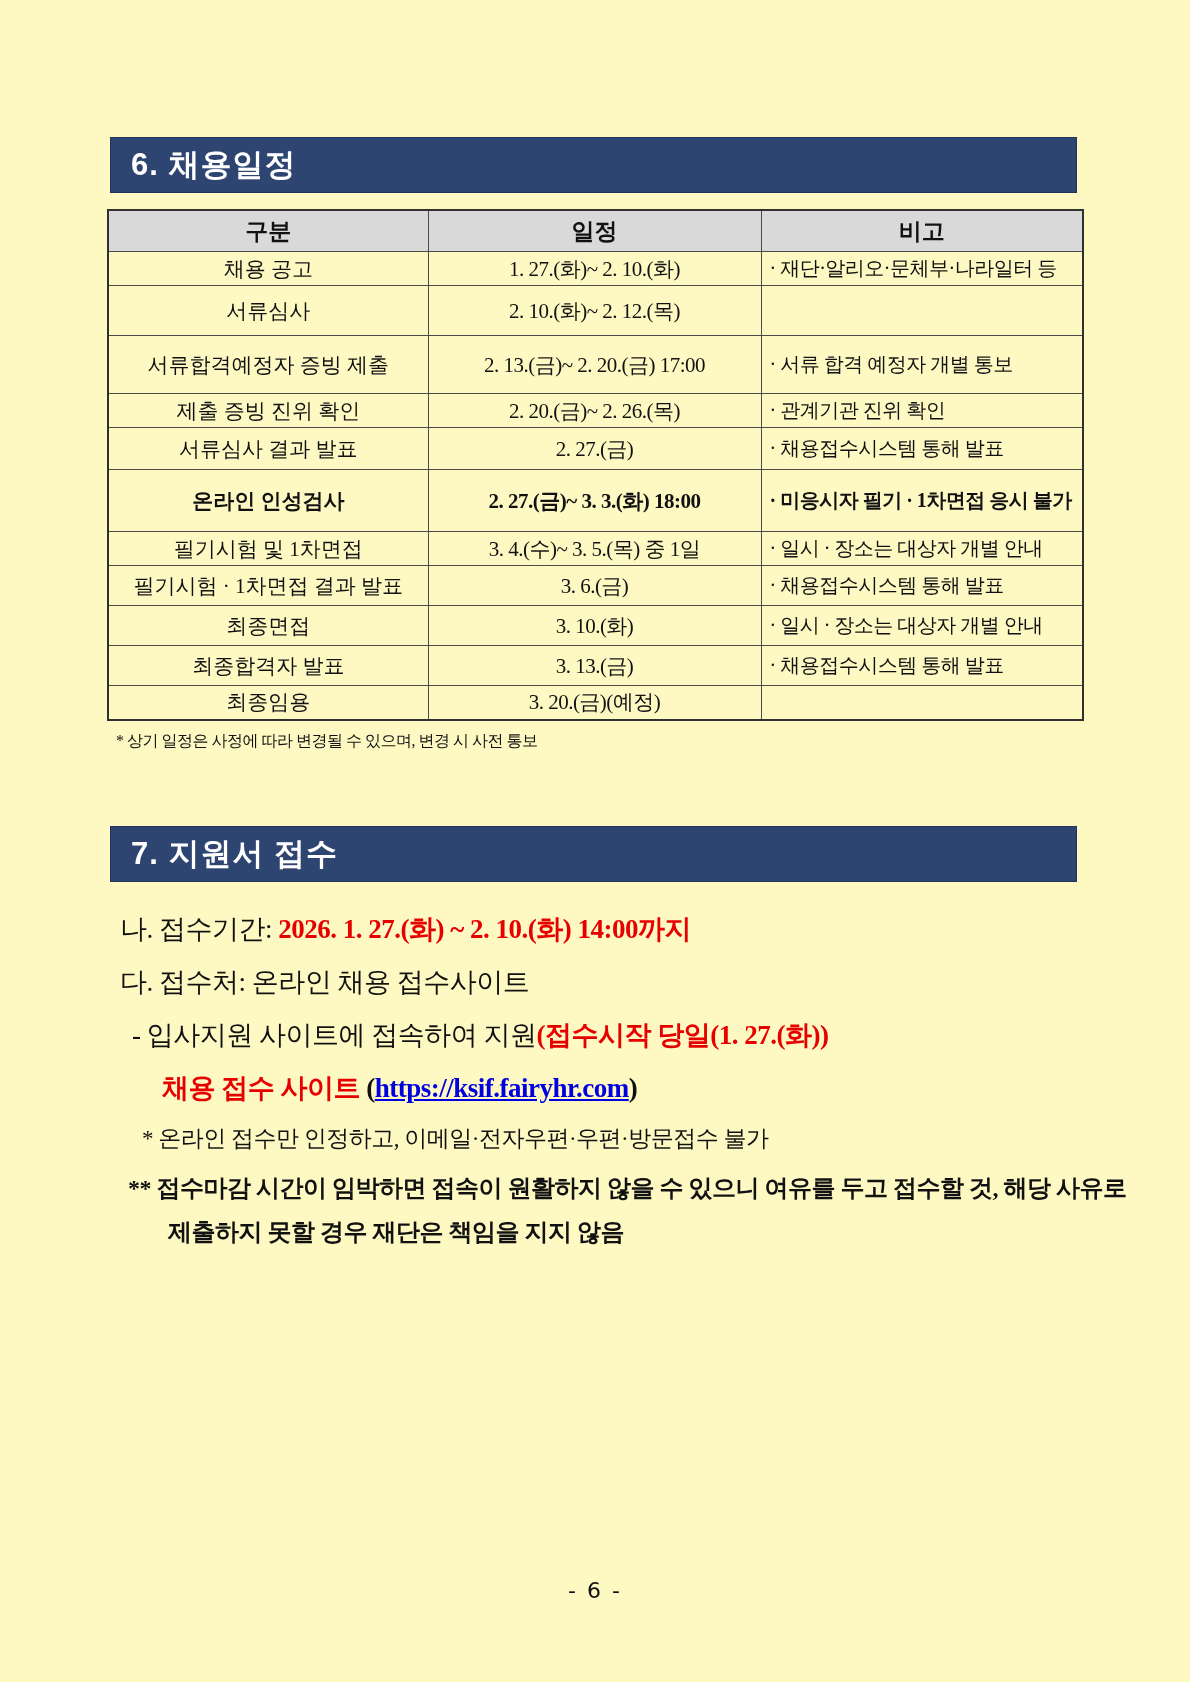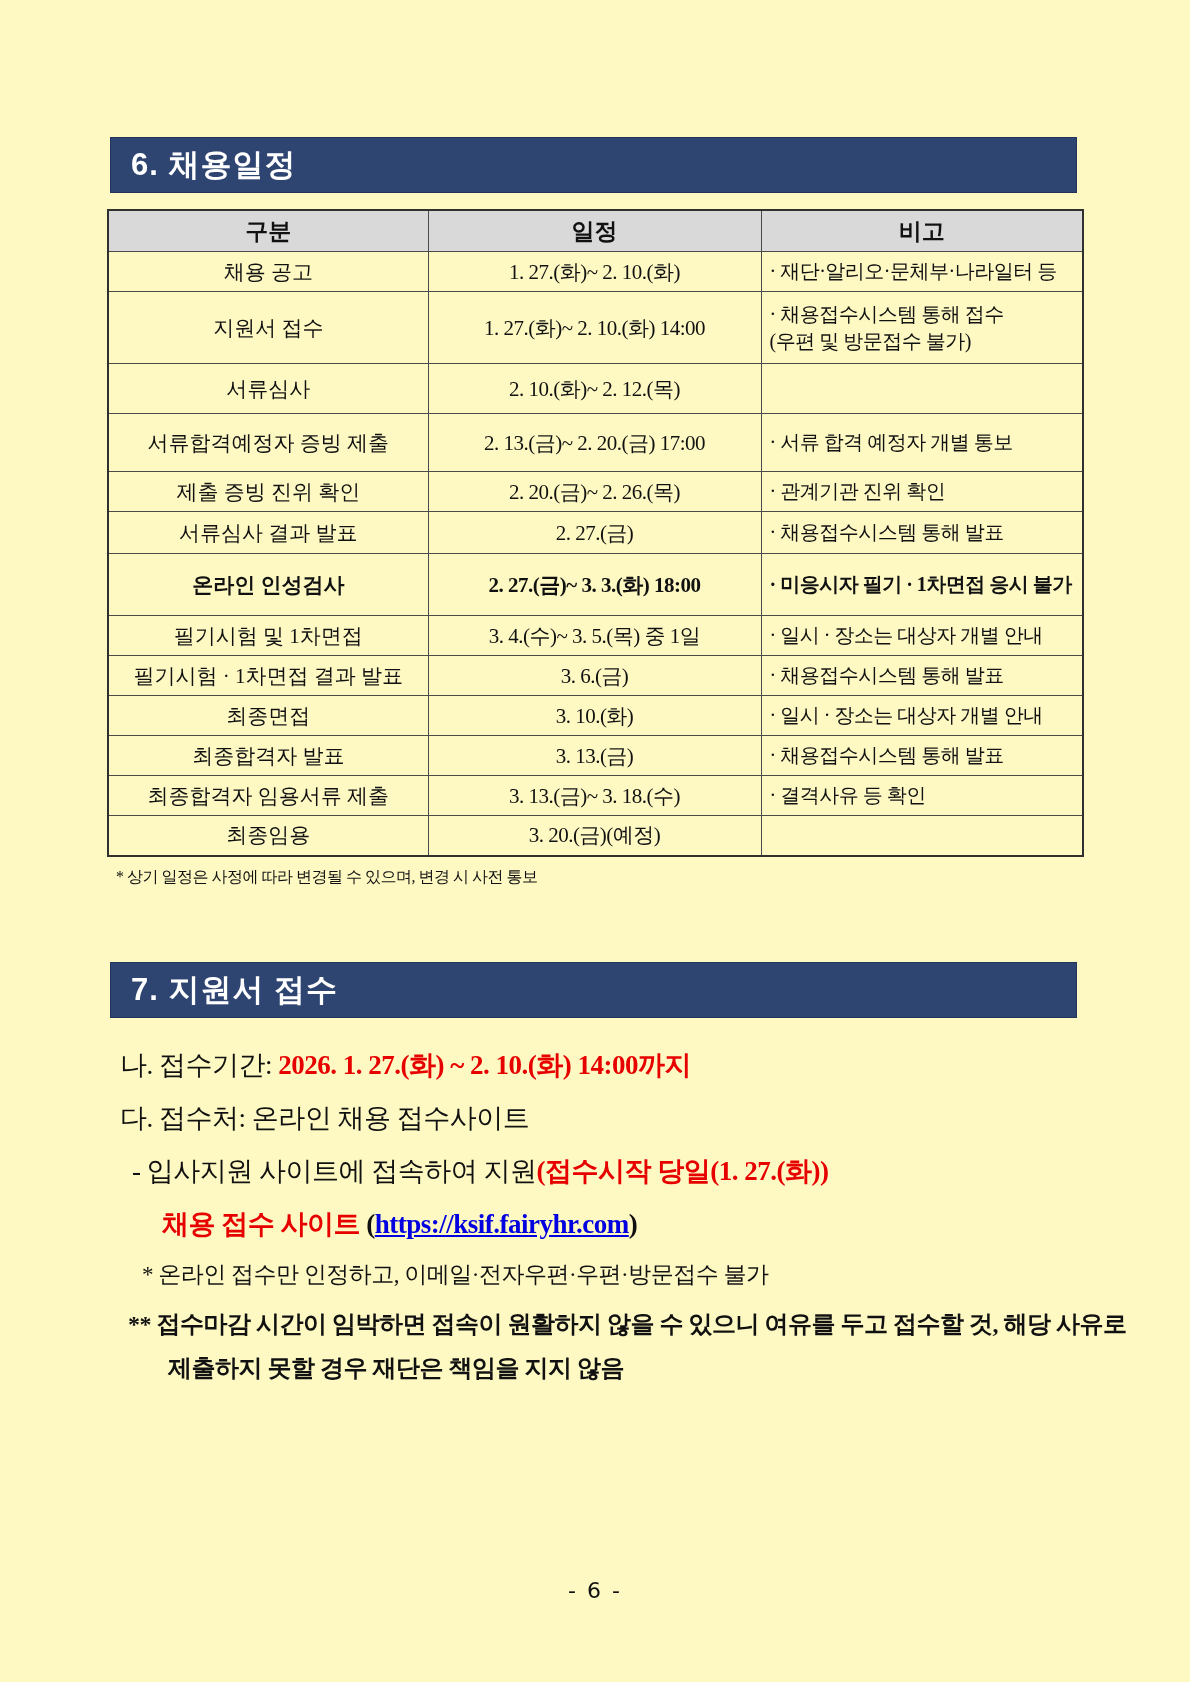--- a/index.html
+++ b/index.html
@@ -47,21 +47,21 @@
   table.sched th{
     background:#d9d9d9;
     font-size:23px;
     font-weight:bold;
     text-align:center;
     height:36px;
   }
   td.cat{ text-align:center; font-size:21px; }
   td.sch{ text-align:center; font-size:21px; letter-spacing:-0.5px; }
   td.note{ text-align:left; font-size:20px; padding-left:10px; white-space:pre-line; letter-spacing:-0.5px; }
-  tr.h46{height:40px;} tr.h72{height:72px;} tr.h50{height:50px;}
+  tr.h46{height:34px;} tr.h72{height:72px;} tr.h50{height:50px;}
   tr.h58{height:58px;} tr.h42{height:42px;} tr.h62{height:62px;font-weight:bold;}
   tr.h40{height:40px;}
   .footnote{
     margin:10px 0 0 116px;
     font-size:16px;
     letter-spacing:-0.5px;
   }
   .s7-block{ margin-left:120px; margin-top:28px; }
   .s7-line{
     font-size:27px;
@@ -127,26 +127,20 @@
         <th>일정</th>
         <th>비고</th>
       </tr>
     </thead>
     <tbody>
       <tr class="h46">
         <td class="cat">채용 공고</td>
         <td class="sch">1. 27.(화)~ 2. 10.(화)</td>
         <td class="note">· 재단·알리오·문체부·나라일터 등</td>
       </tr>
-      <tr class="h72">
-        <td class="cat">지원서 접수</td>
-        <td class="sch">1. 27.(화)~ 2. 10.(화) 14:00</td>
-        <td class="note">· 채용접수시스템 통해 접수
- (우편 및 방문접수 불가)</td>
-      </tr>
       <tr class="h50">
         <td class="cat">서류심사</td>
         <td class="sch">2. 10.(화)~ 2. 12.(목)</td>
         <td class="note"></td>
       </tr>
       <tr class="h58">
         <td class="cat">서류합격예정자 증빙 제출</td>
         <td class="sch">2. 13.(금)~ 2. 20.(금) 17:00</td>
         <td class="note">· 서류 합격 예정자 개별 통보</td>
       </tr>
@@ -178,25 +172,20 @@
       <tr class="h40">
         <td class="cat">최종면접</td>
         <td class="sch">3. 10.(화)</td>
         <td class="note">· 일시 · 장소는 대상자 개별 안내</td>
       </tr>
       <tr class="h40">
         <td class="cat">최종합격자 발표</td>
         <td class="sch">3. 13.(금)</td>
         <td class="note">· 채용접수시스템 통해 발표</td>
       </tr>
-      <tr class="h40">
-        <td class="cat">최종합격자 임용서류 제출</td>
-        <td class="sch">3. 13.(금)~ 3. 18.(수)</td>
-        <td class="note">· 결격사유 등 확인</td>
-      </tr>
       <tr class="h46">
         <td class="cat">최종임용</td>
         <td class="sch">3. 20.(금)(예정)</td>
         <td class="note"></td>
       </tr>
     </tbody>
   </table>
 
   <div class="footnote">* 상기 일정은 사정에 따라 변경될 수 있으며, 변경 시 사전 통보</div>
 

